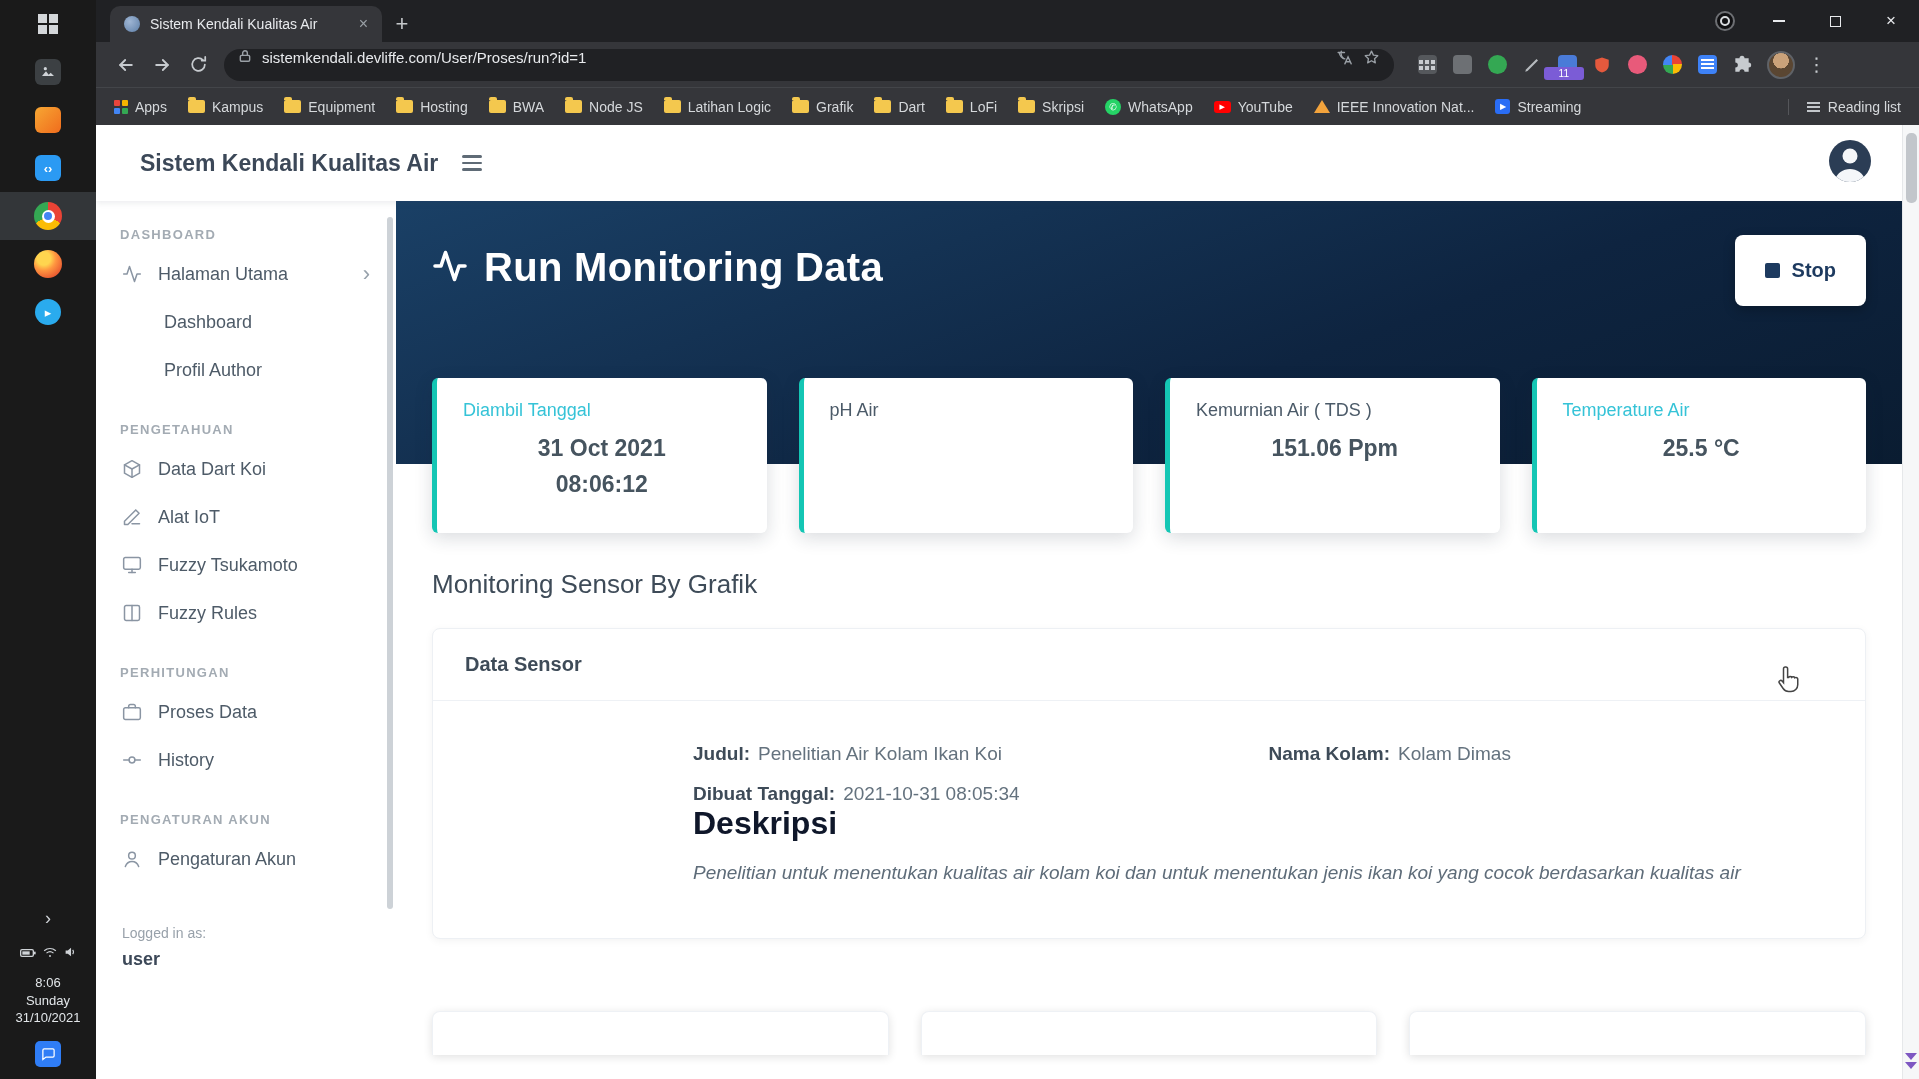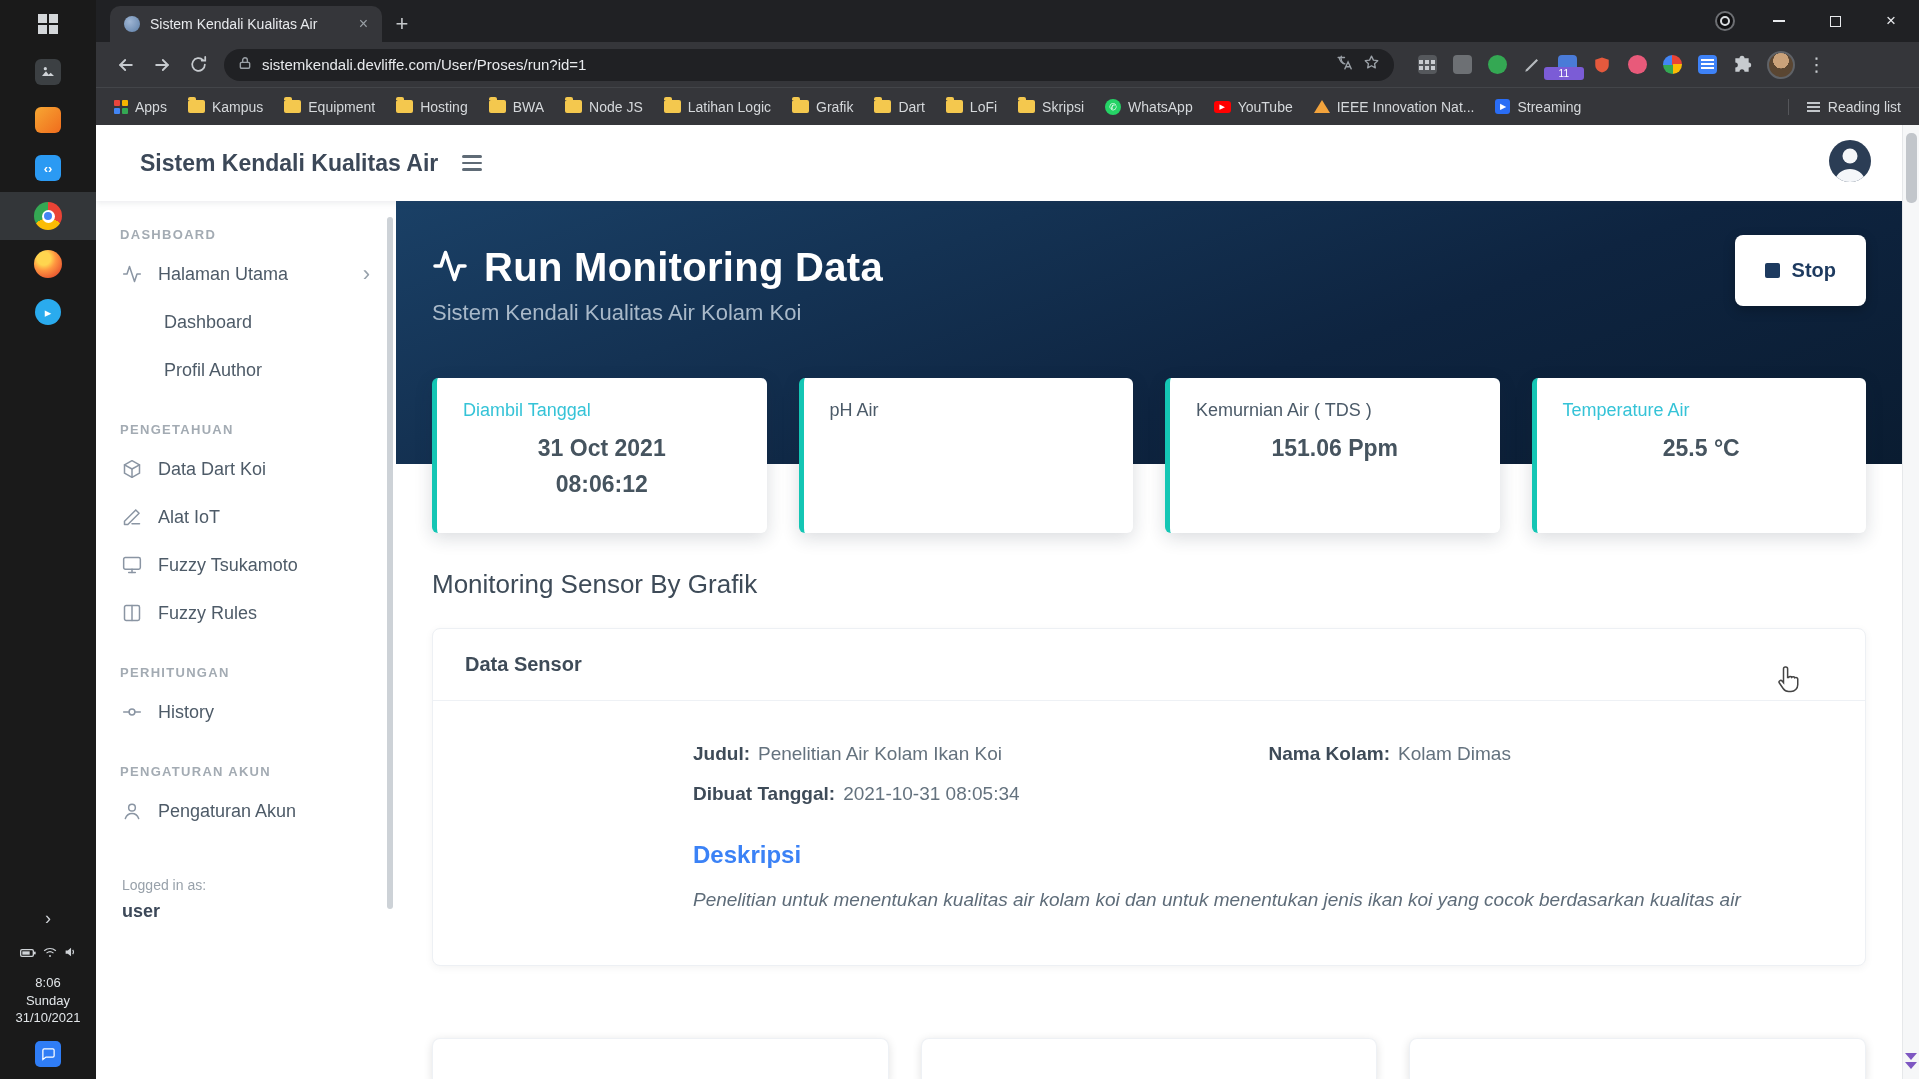--- a/index.html
+++ b/index.html
@@ -35,21 +35,21 @@
   .winctl { margin-left:auto; display:flex; align-items:center; height:42px; }
   .rec { width:20px; height:20px; border-radius:50%; background:#101012; border:2px solid #6d6f73; position:relative; margin-right:16px; }
   .rec::after { content:""; position:absolute; inset:3px; border:2px solid #d9dcdf; border-radius:50%; }
   .winbtn { width:56px; height:42px; display:flex; align-items:center; justify-content:center; }
   .minbar { width:12px; height:2px; background:#e8eaed; }
   .maxbox { width:11px; height:11px; border:1.5px solid #e8eaed; }
   .closex { color:#e8eaed; font-size:17px; }
 
   .toolbar { height:45px; background:#35363a; display:flex; align-items:center; padding:0 12px; }
   .nav-ic { width:36px; height:36px; display:flex; align-items:center; justify-content:center; border-radius:50%; }
-  .omnibox { flex:1; max-width:1170px; height:32px; background:#202124; border-radius:16px; display:flex; align-items:center; padding:0 14px; gap:10px; margin:0 8px; }
+  .omnibox { flex:1; max-width:1170px; height:32px; background:#202124; border-radius:16px; display:flex; align-items:flex-start; padding:0 14px; gap:10px; margin:0 8px; }
   .omni-url { flex:1; color:#e8eaed; font-size:15px; white-space:nowrap; overflow:hidden; }
   .ext-row { display:flex; align-items:center; gap:13px; margin-left:14px; }
   .ext { width:22px; height:22px; display:flex; align-items:center; justify-content:center; position:relative; }
   .ext-sq { width:19px; height:19px; border-radius:4px; }
   .badge { position:absolute; right:-6px; bottom:-4px; background:#7b5cd6; color:#fff; font-size:10px; padding:0 15px; border-radius:3px; line-height:13px; }
   .tb-avatar { width:28px; height:28px; border-radius:50%; background:radial-gradient(circle at 50% 32%, #caa27a 0 38%, #5a4632 39% 100%); margin-left:14px; border:2px solid #5f6267; }
   .menu-dots { color:#c7cbcf; font-size:19px; margin:0 8px 0 12px; }
 
   .bookmarks { height:38px; background:#35363a; border-top:1px solid #434549; display:flex; align-items:center; gap:21px; padding:0 18px; color:#d5d8db; font-size:14px; }
   .bm { display:flex; align-items:center; gap:7px; white-space:nowrap; }
@@ -103,21 +103,21 @@
   .stat-val { font-size:23px; font-weight:bold; color:#46545f; line-height:1.55;text-align:center; }
 
   .sec-title { margin:36px 36px 0; font-size:26px; color:#3e4b58; }
 
   .sensor { margin:28px 36px 0; background:#fff; border:1px solid #edf0f4; border-radius:8px; box-shadow:0 2px 8px rgba(0,0,0,.05); }
   .sensor-head { padding:24px 32px; font-size:20px; font-weight:bold; color:#3e4b58; border-bottom:1px solid #eef1f5; cursor:pointer; }
   .sensor-body { padding:42px 96px 50px 260px; }
   .fields { display:grid; grid-template-columns:1.15fr 1fr; row-gap:18px; font-size:19px; }
   .f-label { font-weight:bold; color:#3e4b58; }
   .f-val { color:#64727e; margin-left:8px; }
-  .desc-title { margin-top:36px; font-size:24px; font-weight:bold; color:#3b82f6; }
+  .desc-title { font-size:32px; font-weight:bold; color:#0f172a; }
   .desc-text { margin-top:16px; font-size:19px; color:#5e6c79; line-height:1.6; max-width:1090px;font-style:italic; }
 
   .bottom-row { display:flex; gap:32px; margin:72px 36px 0; }
   .stub { flex:1; height:44px; background:#fff; border-radius:8px 8px 0 0; box-shadow:0 2px 10px rgba(0,0,0,.12); border:1px solid #eef1f5; border-bottom:none; }
 
   .pg-scrollbar { position:absolute; right:0; top:0; bottom:0; width:17px; background:#f6f7f8; border-left:1px solid #e6e8ea; z-index:6; }
   .pg-thumb { position:absolute; top:8px; left:3px; width:11px; height:70px; background:#c2c6cb; border-radius:5px; }
   .dn-arrow { width:0; height:0; border-left:6px solid transparent; border-right:6px solid transparent; border-top:7px solid #7e57c2; margin:2px auto; }
   .dn-wrap { position:absolute; bottom:8px; left:0; width:100%; }
 
@@ -451,20 +451,27 @@
             <span class="si"><svg viewBox="0 0 24 24" width="20" height="20">
                   <rect x="3" y="3" width="18" height="18" rx="2"></rect>
                   <line x1="12" y1="3" x2="12" y2="21"></line>
                 </svg></span>
             <span>Fuzzy Rules</span>
           </div>
 
           <div class="sec-label">PERHITUNGAN</div>
           <div class="s-item">
             <span class="si"><svg viewBox="0 0 24 24" width="20" height="20">
+                  <rect x="2" y="7" width="20" height="14" rx="2"></rect>
+                  <path d="M16 7V5a2 2 0 0 0-2-2h-4a2 2 0 0 0-2 2v2"></path>
+                </svg></span>
+            <span>Proses Data</span>
+          </div>
+          <div class="s-item">
+            <span class="si"><svg viewBox="0 0 24 24" width="20" height="20">
                   <circle cx="12" cy="12" r="3.5"></circle>
                   <line x1="2" y1="12" x2="8.5" y2="12"></line>
                   <line x1="15.5" y1="12" x2="22" y2="12"></line>
                 </svg></span>
             <span>History</span>
           </div>
 
           <div class="sec-label">PENGATURAN AKUN</div>
           <div class="s-item">
             <span class="si"><svg viewBox="0 0 24 24" width="20" height="20">
@@ -482,21 +489,20 @@
         </div>
 
         <div class="main">
           <div class="hero">
             <div class="hero-row">
               <span class="hero-ic"><svg viewBox="0 0 24 24" width="36" height="36" stroke="#fff" stroke-width="2.4">
                     <polyline points="22 12 18 12 15 21 9 3 6 12 2 12"></polyline>
                   </svg></span>
               <span class="hero-title">Run Monitoring Data</span>
             </div>
-            <div class="hero-sub">Sistem Kendali Kualitas Air Kolam Koi</div>
             <div class="stop">
               <span class="stop-sq"></span>
               <span>Stop</span>
             </div>
           </div>
 
           <div class="stats">
             <div class="stat accent">
               <div class="stat-label">Diambil Tanggal</div>
               <div class="stat-val">31 Oct 2021</div>

